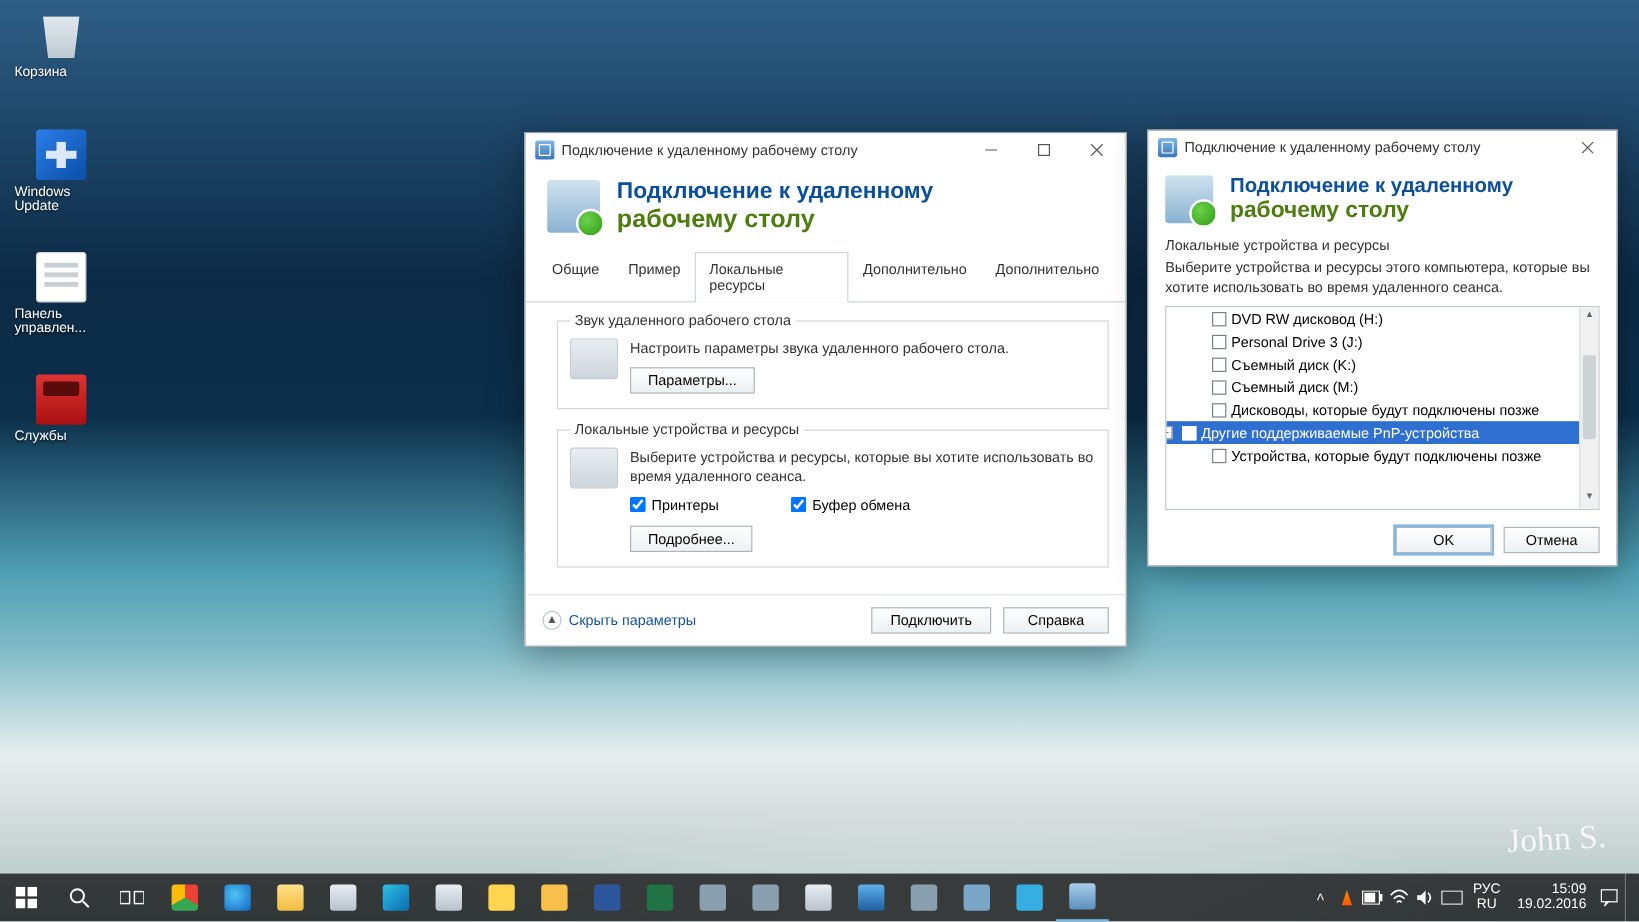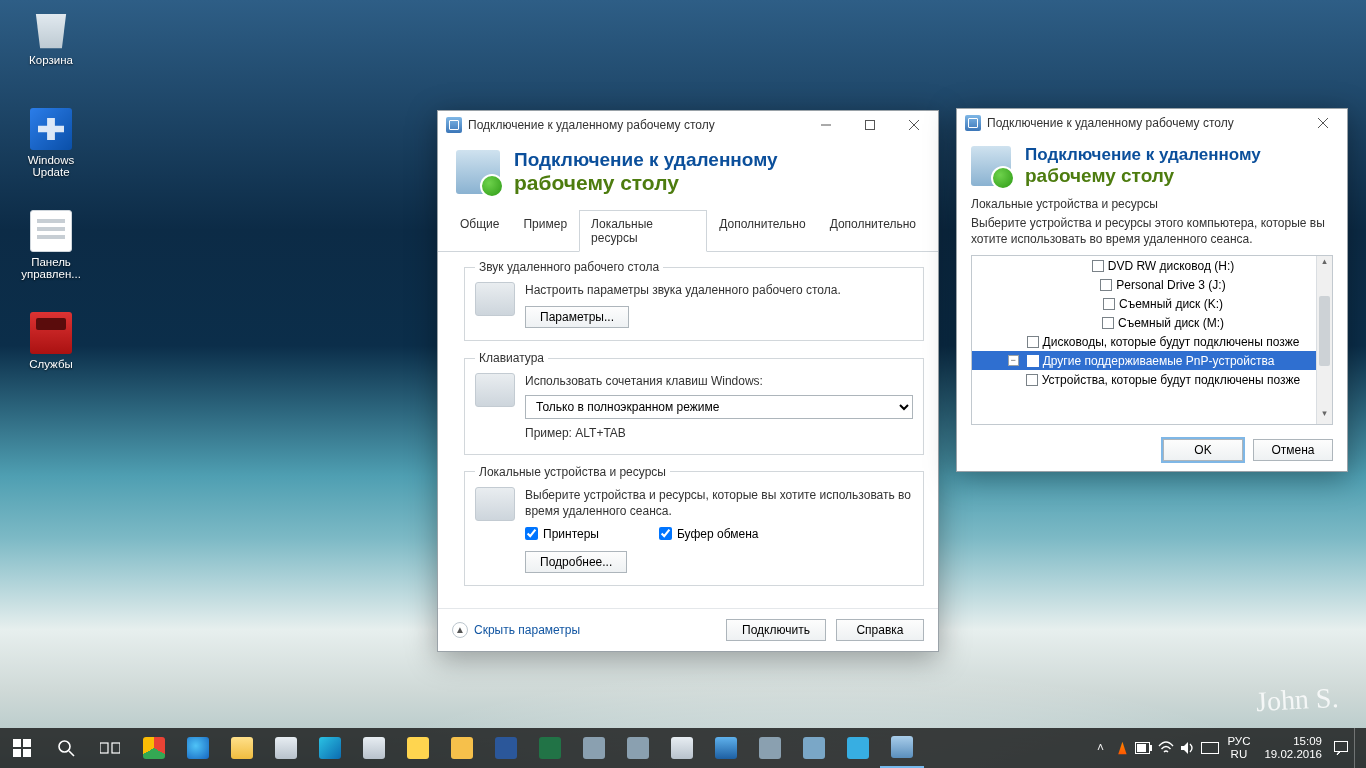--- a/index.html
+++ b/index.html
@@ -6,21 +6,21 @@
 html, body { width: 1366px; height: 768px; overflow: hidden; }
 
 
 #desktop {
   position: relative; width: 1366px; height: 768px;
   background:
     radial-gradient(ellipse 900px 300px at 60% 110%, rgba(255,255,255,.6), transparent 60%),
     linear-gradient(180deg, #2e5e86 0%, #0c2b46 30%, #0b2e4a 45%, #4f9fb2 62%, #7cb9c5 70%, #e7efee 82%, #cfd9d7 90%, #a9c2c3 100%);
 }
 
-.dicon { position:absolute; width:78px; color:#fff; font-size:11.5px; text-align:center;
+.dicon { position:absolute; width:78px; color:#fff; font-size:11.5px; 
   text-shadow:0 1px 2px rgba(0,0,0,.7); cursor:pointer; }
 .dicon .gly { width:42px; height:42px; margin:0 auto 4px; border-radius:3px; position:relative; }
 .bin { background:linear-gradient(#e7eef4,#bcc9d1); clip-path:polygon(14% 14%,86% 14%,76% 96%,24% 96%); }
 .bin::before { content:""; position:absolute; top:-4px; left:8%; width:84%; height:10px; background:#cfd9de; border-radius:2px; }
 .wup { background:linear-gradient(135deg,#2b7de9,#0a4fa8); }
 .wup::after{content:"";position:absolute;inset:10px 8px;background:#fff;opacity:.85;clip-path:polygon(0 35%,35% 35%,35% 0,65% 0,65% 35%,100% 35%,100% 65%,65% 65%,65% 100%,35% 100%,35% 65%,0 65%);}
 .doc { background:#fff; border:1px solid #cfd6dc; }
 .doc::after{content:"";position:absolute;left:6px;right:6px;top:8px;height:4px;background:#c7ced4;box-shadow:0 8px 0 #c7ced4,0 16px 0 #c7ced4;}
 .tbx { background:linear-gradient(#d33,#a11); border-radius:4px; }
 .tbx::after{content:"";position:absolute;left:6px;right:6px;top:6px;height:12px;background:#5a0c0c;border-radius:2px;}
@@ -58,21 +58,21 @@
 .cbrow { font-size:12px; display:flex; align-items:center; gap:5px; }
 .cbrow input{width:13px;height:13px;}
 
 .footer { display:flex; align-items:center; padding:10px 14px; gap:10px; border-top:1px solid #e4e7ea; }
 .hidep { font-size:12px; color:#1256a2; display:flex; align-items:center; gap:6px; cursor:pointer; }
 .hidep .carrow{width:16px;height:16px;border:1px solid #bcc6ce;border-radius:50%;display:flex;align-items:center;justify-content:center;font-size:10px;color:#555;}
 
 
 .treebox { border:1px solid #c2c9cf; height:170px; font-size:12px; background:#fff; position:relative; }
 .treeinner { position:absolute; inset:0 16px 0 0; overflow:hidden; }
-.tline { height:19px; display:flex; align-items:center; padding-left:38px; gap:4px;justify-content:center; }
+.tline { height:19px; display:flex; align-items:center; padding-left:38px; gap:4px; }
 .tline.sel { background:#2f6fd0; color:#fff; }
 .tline.sel .sq{border-color:#fff;}
 .sq { width:12px;height:12px;border:1px solid #7a8288;background:#fff;flex:none; }
 .exp { width:11px;height:11px;border:1px solid #9aa2a8;font-size:9px;line-height:9px;text-align:center;margin-left:-30px;margin-right:4px;color:#555;background:#fff;flex:none;}
 .vscroll{position:absolute;right:0;top:0;bottom:0;width:16px;background:#f0f0f0;border-left:1px solid #dadee2;}
 .vscroll .th{position:absolute;left:2px;right:2px;top:40px;height:70px;background:#cdd2d6;border-radius:2px;}
 .vscroll .ar{position:absolute;left:0;right:0;height:16px;text-align:center;font-size:9px;color:#666;}
 .vscroll .au{top:0;} .vscroll .ad{bottom:0;}
 
 
@@ -166,33 +166,20 @@
         <legend>Звук удаленного рабочего стола</legend>
         <div class="row">
           <div class="icn"></div>
           <div style="flex:1">
             <div class="desc">Настроить параметры звука удаленного рабочего стола.</div>
             <button class="btn" style="margin-top:8px">Параметры...</button>
           </div>
         </div>
       </fieldset>
 
-      <fieldset>
-        <legend>Клавиатура</legend>
-        <div class="row">
-          <div class="icn"></div>
-          <div style="flex:1">
-            <div class="desc">Использовать сочетания клавиш Windows:</div>
-            <select class="select" style="margin-top:6px">
-              <option>Только в полноэкранном режиме</option>
-            </select>
-            <div class="desc" style="margin-top:6px">Пример: ALT+TAB</div>
-          </div>
-        </div>
-      </fieldset>
 
       <fieldset>
         <legend>Локальные устройства и ресурсы</legend>
         <div class="row">
           <div class="icn"></div>
           <div style="flex:1">
             <div class="desc">Выберите устройства и ресурсы, которые вы хотите использовать во время удаленного сеанса.</div>
             <div style="display:flex;gap:60px;margin-top:8px">
               <label class="cbrow">
                   <input type="checkbox" checked="" style="">

